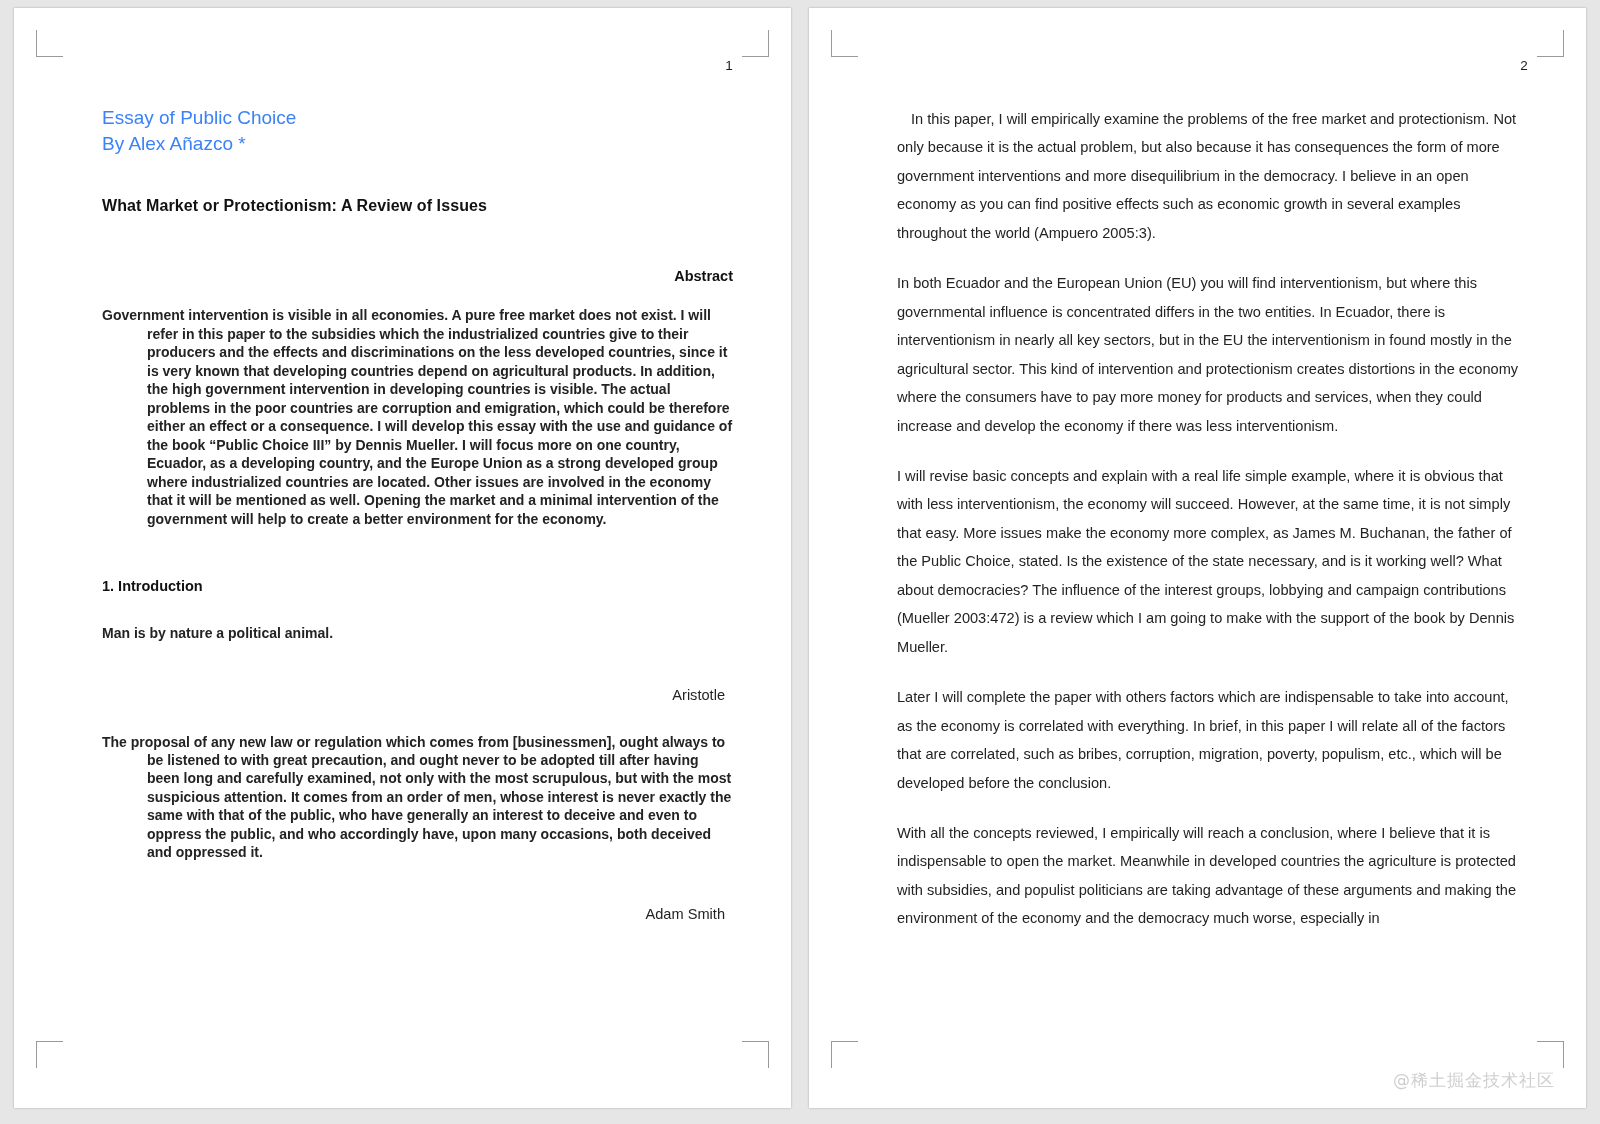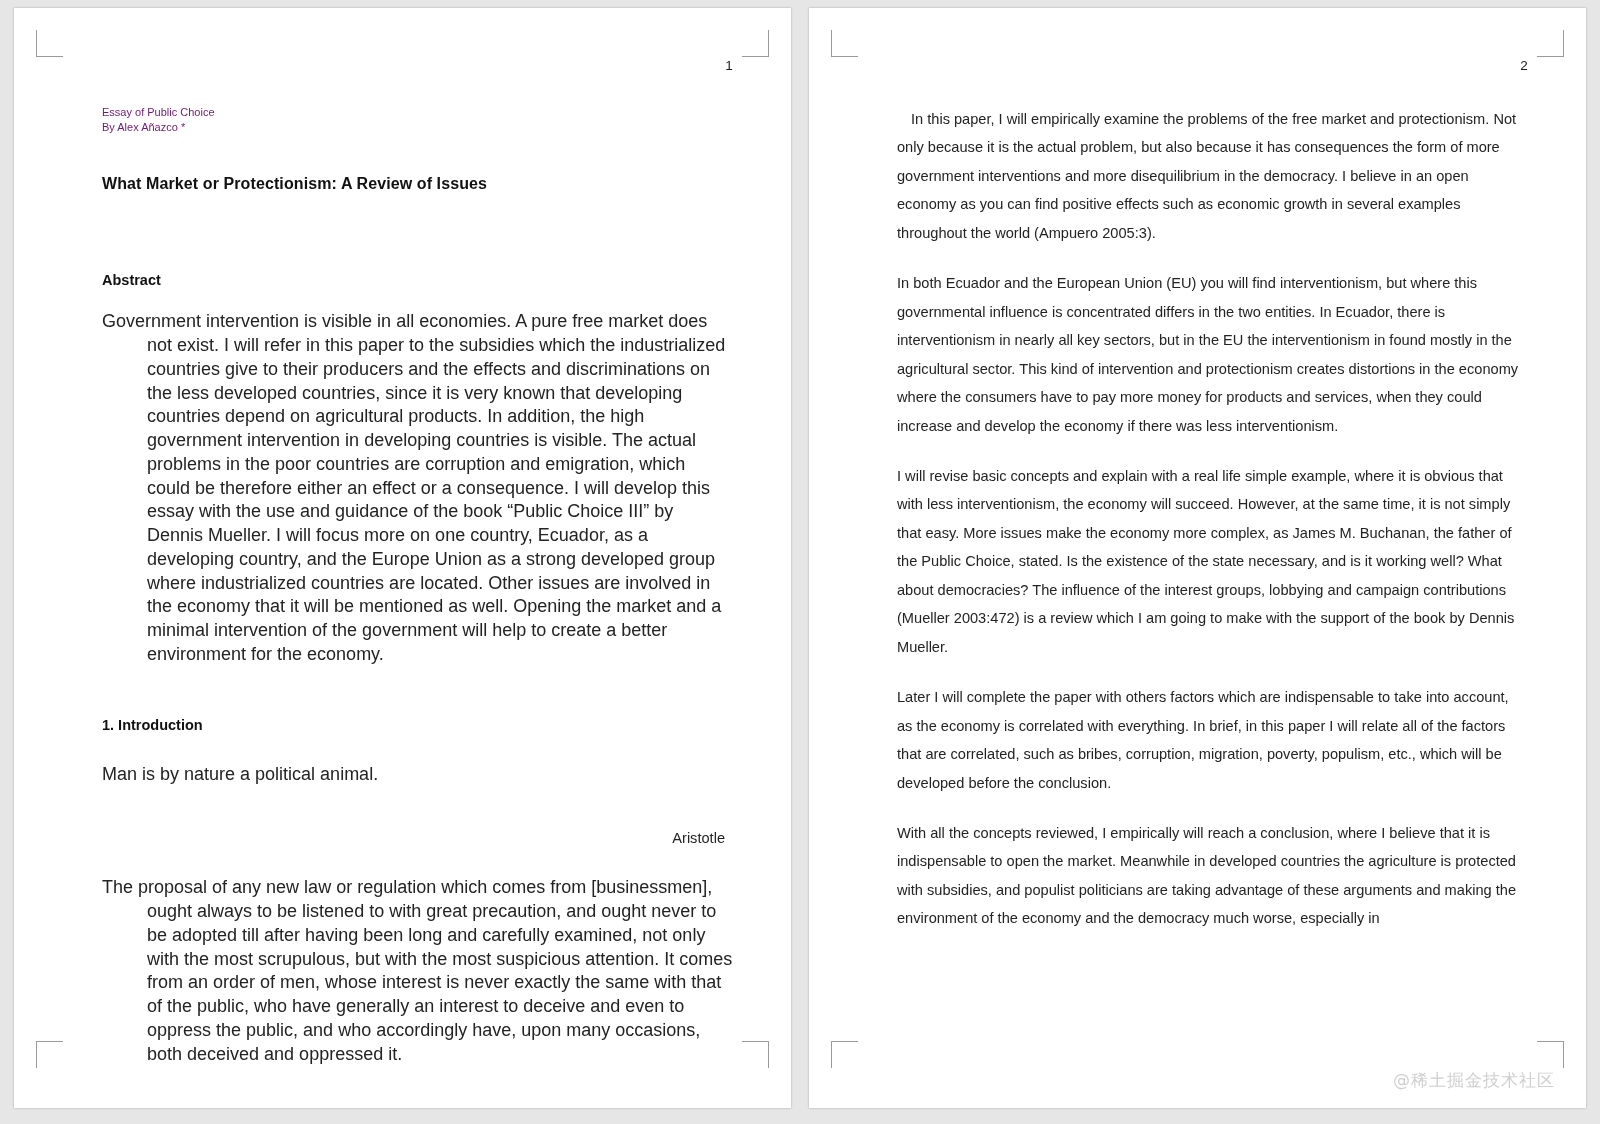--- a/index.html
+++ b/index.html
@@ -51,45 +51,47 @@
     bottom: 30px;
   }
   .page-number {
     text-align: right;
     font-size: 13.5px;
     color: #1b1b1b;
     margin: 0 0 32px 0;
     letter-spacing: 0.2px;
   }
   .meta-line {
-    font-size: 11px;
-    color: #701a75;
+    font-size: 19px;
+    color: #3b82f6;
     line-height: 1.38;
   }
   .doc-title {
     font-size: 16px;
     font-weight: bold;
     color: #111;
     margin-top: 40px;
     letter-spacing: 0.1px;
   }
   .section-head {
     font-size: 14.5px;
     font-weight: bold;
     color: #111;
     margin-top: 50px;
   }
   .abstract-head {
-    margin-top: 79px;
+    margin-top: 53px;
+    text-align: right;
   }
   .body-text {
-    font-size: 18px;
+    font-size: 14px;
     color: #232323;
     line-height: 1.32;
     text-align: left;
+    font-weight: bold;
   }
   .hang {
     margin-top: 22px;
     padding-left: 45px;
     text-indent: -45px;
   }
   .plain {
     margin-top: 30px;
   }
   .attrib {

